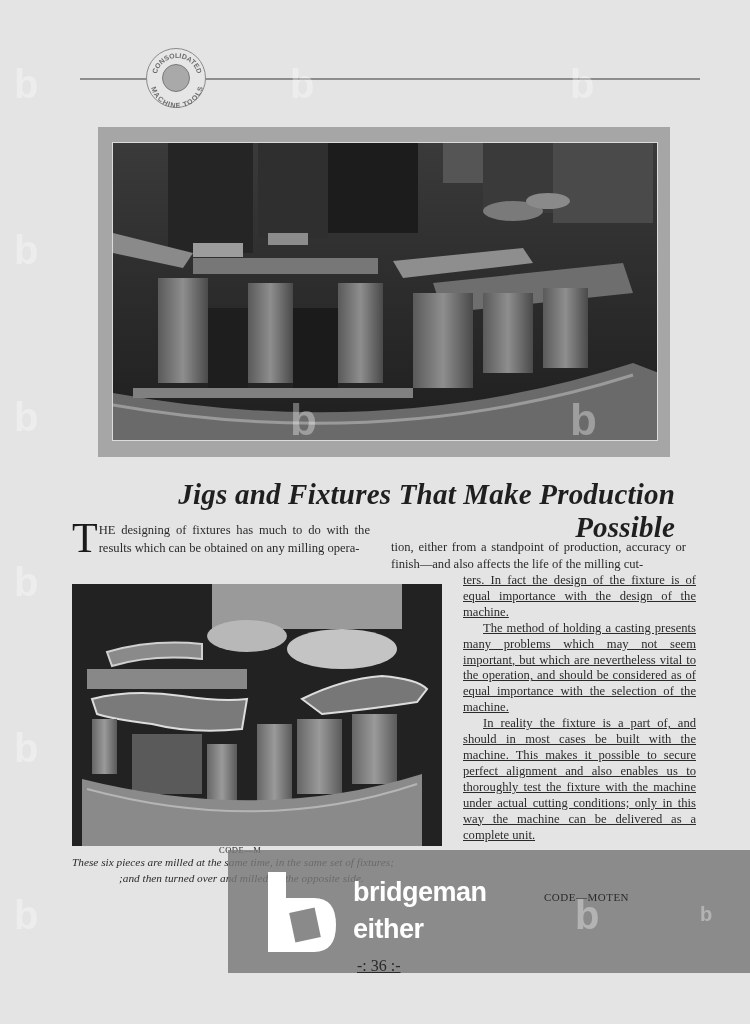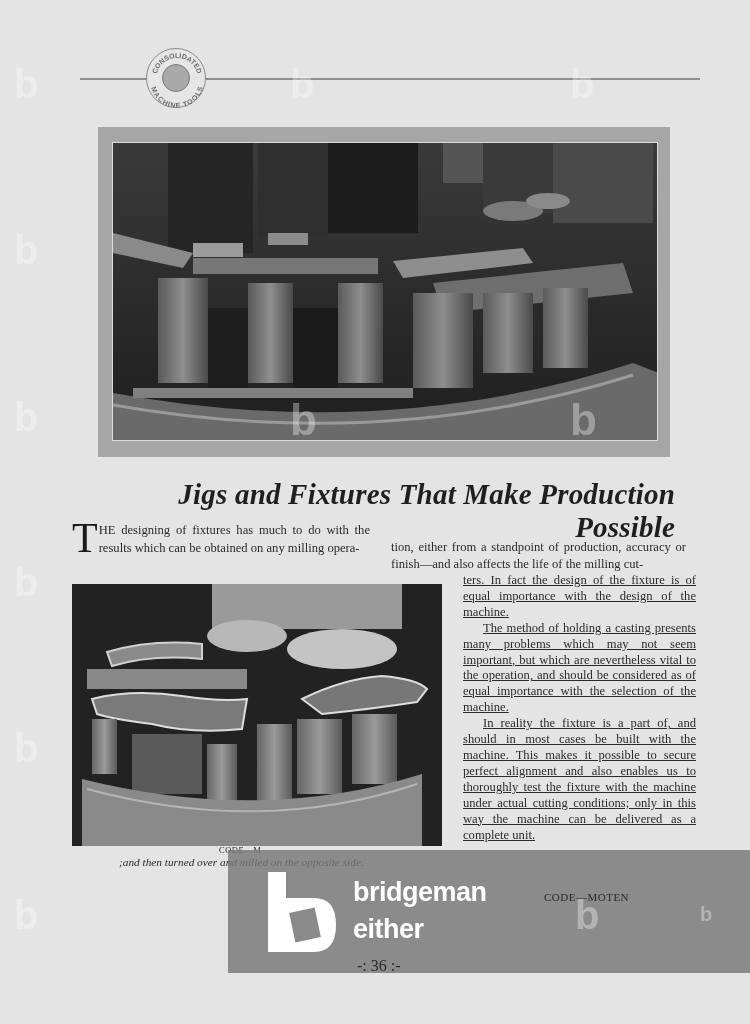--- a/index.html
+++ b/index.html
@@ -94,21 +94,21 @@
     .wm-b {
       position: absolute; left: 40px; top: 22px; width: 68px; height: 80px;
     }
     .wm-text {
       position: absolute; left: 125px; top: 24px; color: #ffffff;
       font-family: "Liberation Sans", "DejaVu Sans", sans-serif;
       font-weight: bold; font-size: 27px; line-height: 37px; letter-spacing: -0.5px;
     }
     .page-num {
       position: absolute; left: 357px; top: 957px; font-size: 16px;
-      color: #2a2a2a; z-index: 6;
+      color: #2a2a2a; z-index: 6; text-decoration: underline;
     }
 
     
     .tile {
       position: absolute; font-family: "Liberation Sans", "DejaVu Sans", sans-serif;
       font-weight: bold; color: rgba(255,255,255,0.35); z-index: 4;
       pointer-events: none;
     }
   </style>
 </head>
@@ -220,20 +220,21 @@
       <rect x="225" y="135" width="45" height="75" fill="url(#metal2)"></rect>
       <rect x="280" y="130" width="45" height="70" fill="url(#metal2)"></rect>
       <rect x="60" y="150" width="70" height="60" fill="#5a5a5a"></rect>
 
       <path d="M10,195 Q190,240 350,190 L350,262 L10,262 Z" fill="#8a8a8a"></path>
       <path d="M15,205 Q190,252 345,200" stroke="#b5b5b5" stroke-width="2" fill="none"></path>
     </svg>
   </div>
 
   <div class="caption">
+    <span>These six pieces are milled at the same time, in the same set of fixtures;</span>
     <span class="l2">;and then turned over and milled on the opposite side.</span>
   </div>
 
   <div class="code-left">CODE—M</div>
   <div class="code-right">CODE—MOTEN</div>
 
   <div class="wm-banner">
     <svg class="wm-b" viewBox="0 0 68 80">
       <rect x="0" y="0" width="18" height="80" fill="#fff"></rect>
       <path d="M18,26 L46,26 Q68,26 68,53 Q68,80 46,80 L18,80 Z" fill="#fff"></path>

